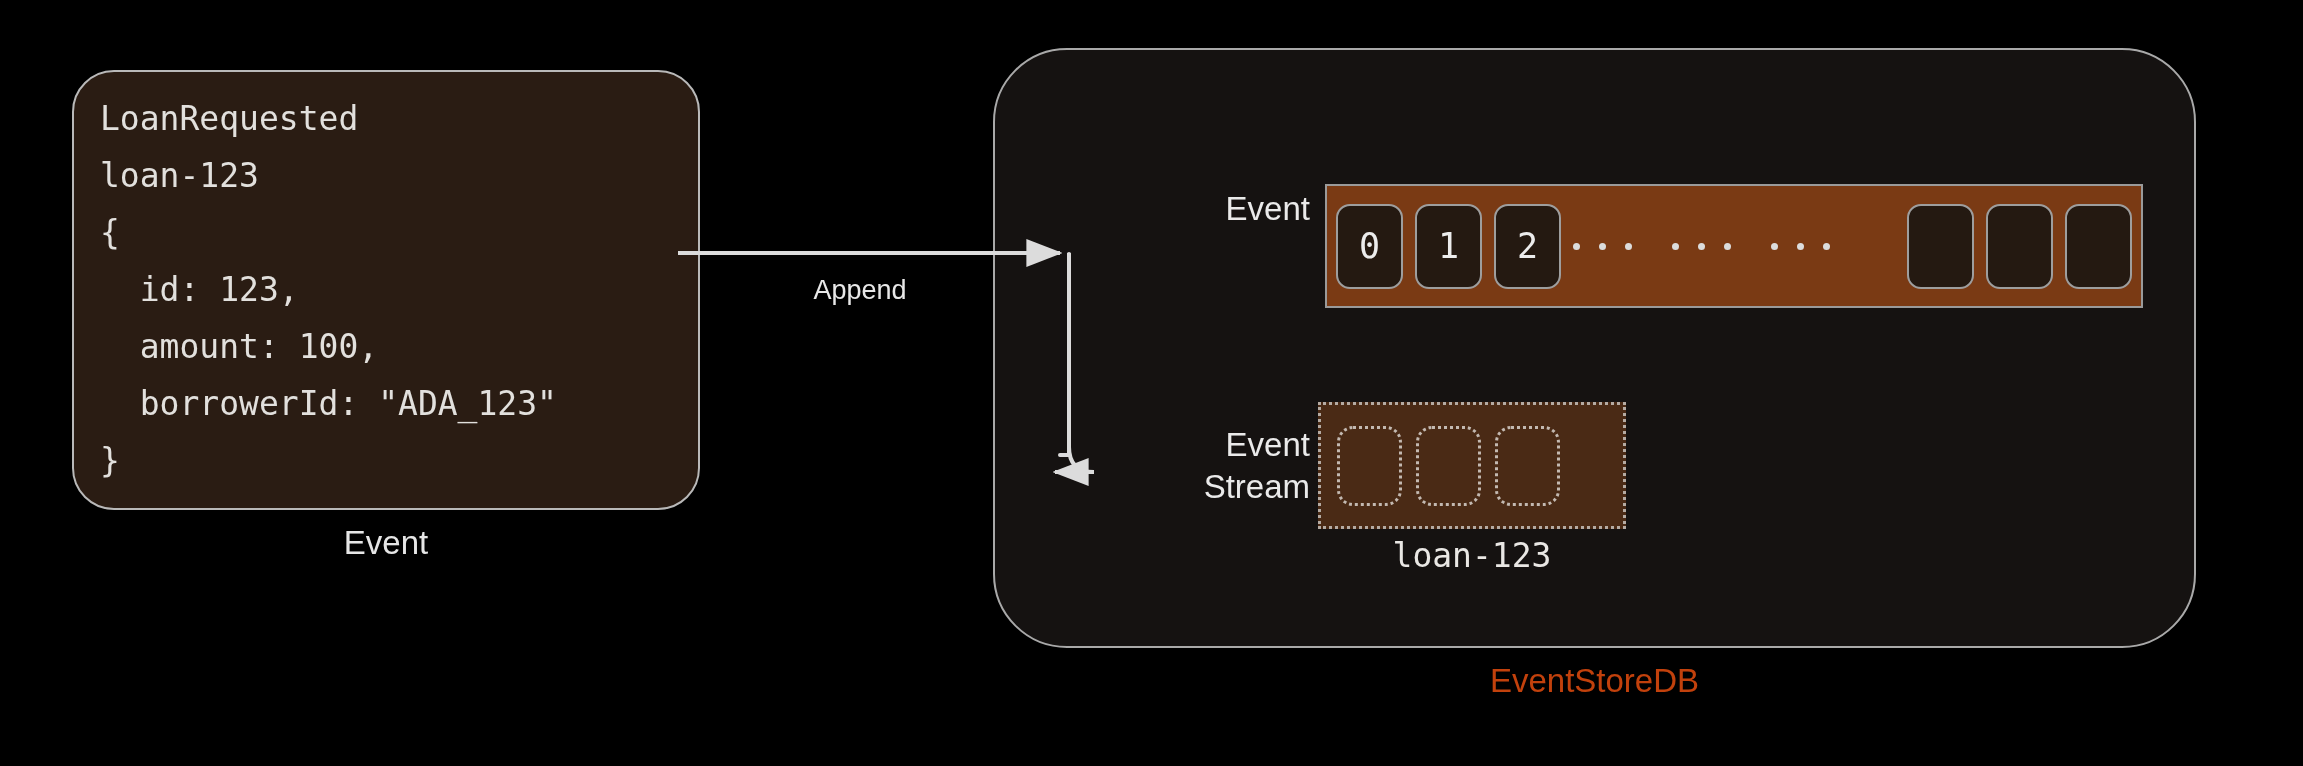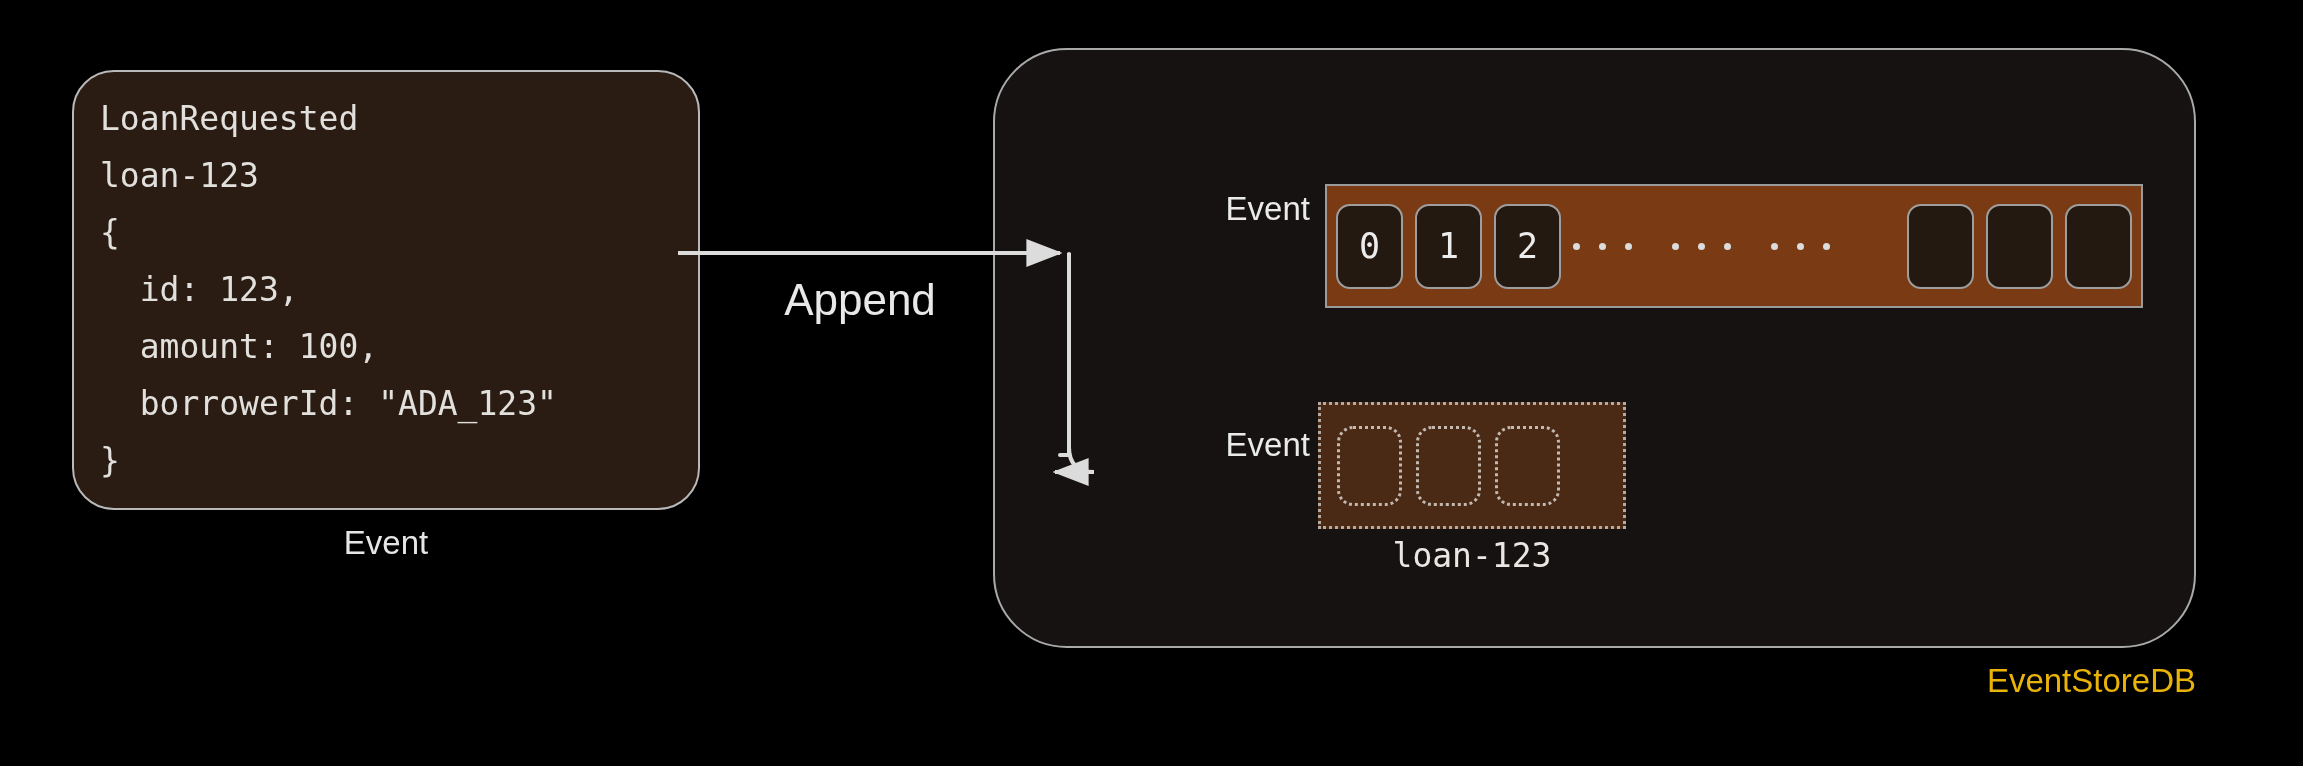--- a/index.html
+++ b/index.html
@@ -62,23 +62,23 @@
     background: #151211;
     border: 2px solid #a9a9a9;
     border-radius: 74px;
     box-sizing: border-box;
   }
   .esdb-caption {
     position: absolute;
     left: 993px;
     top: 662px;
     width: 1203px;
-    text-align: right;
-    font-size: 33px;
-    color: #eab308;
+    text-align: center;
+    font-size: 33px;
+    color: #c2410c;
   }
 
   
   .row-label {
     position: absolute;
     text-align: right;
     font-size: 33px;
     line-height: 42px;
     color: #eaeaea;
   }
@@ -175,21 +175,21 @@
     width: 2303px;
     height: 766px;
     pointer-events: none;
   }
   .append-label {
     position: absolute;
     left: 700px;
     top: 275px;
     width: 320px;
     text-align: center;
-    font-size: 44px;
+    font-size: 27px;
     color: #e8e8e8;
   }
 </style>
 </head>
 <body>
 
 <div id="canvas">
 
   <div class="event-card">
     <div class="event-card-code">LoanRequested
@@ -230,20 +230,21 @@
 
     <div class="log-spacer"></div>
 
     <div class="log-cell tail"></div>
     <div class="log-cell tail"></div>
     <div class="log-cell" style="margin-right:0"></div>
   </div>
 
   <div class="row-label" id="label-event-stream">
     <div>Event</div>
+    <div>Stream</div>
   </div>
 
   <div class="stream-box">
     <div class="stream-cell"></div>
     <div class="stream-cell"></div>
     <div class="stream-cell"></div>
   </div>
   <div class="stream-caption">loan-123</div>
 
   <svg id="arrow-svg" viewBox="0 0 2303 766" xmlns="http://www.w3.org/2000/svg">

